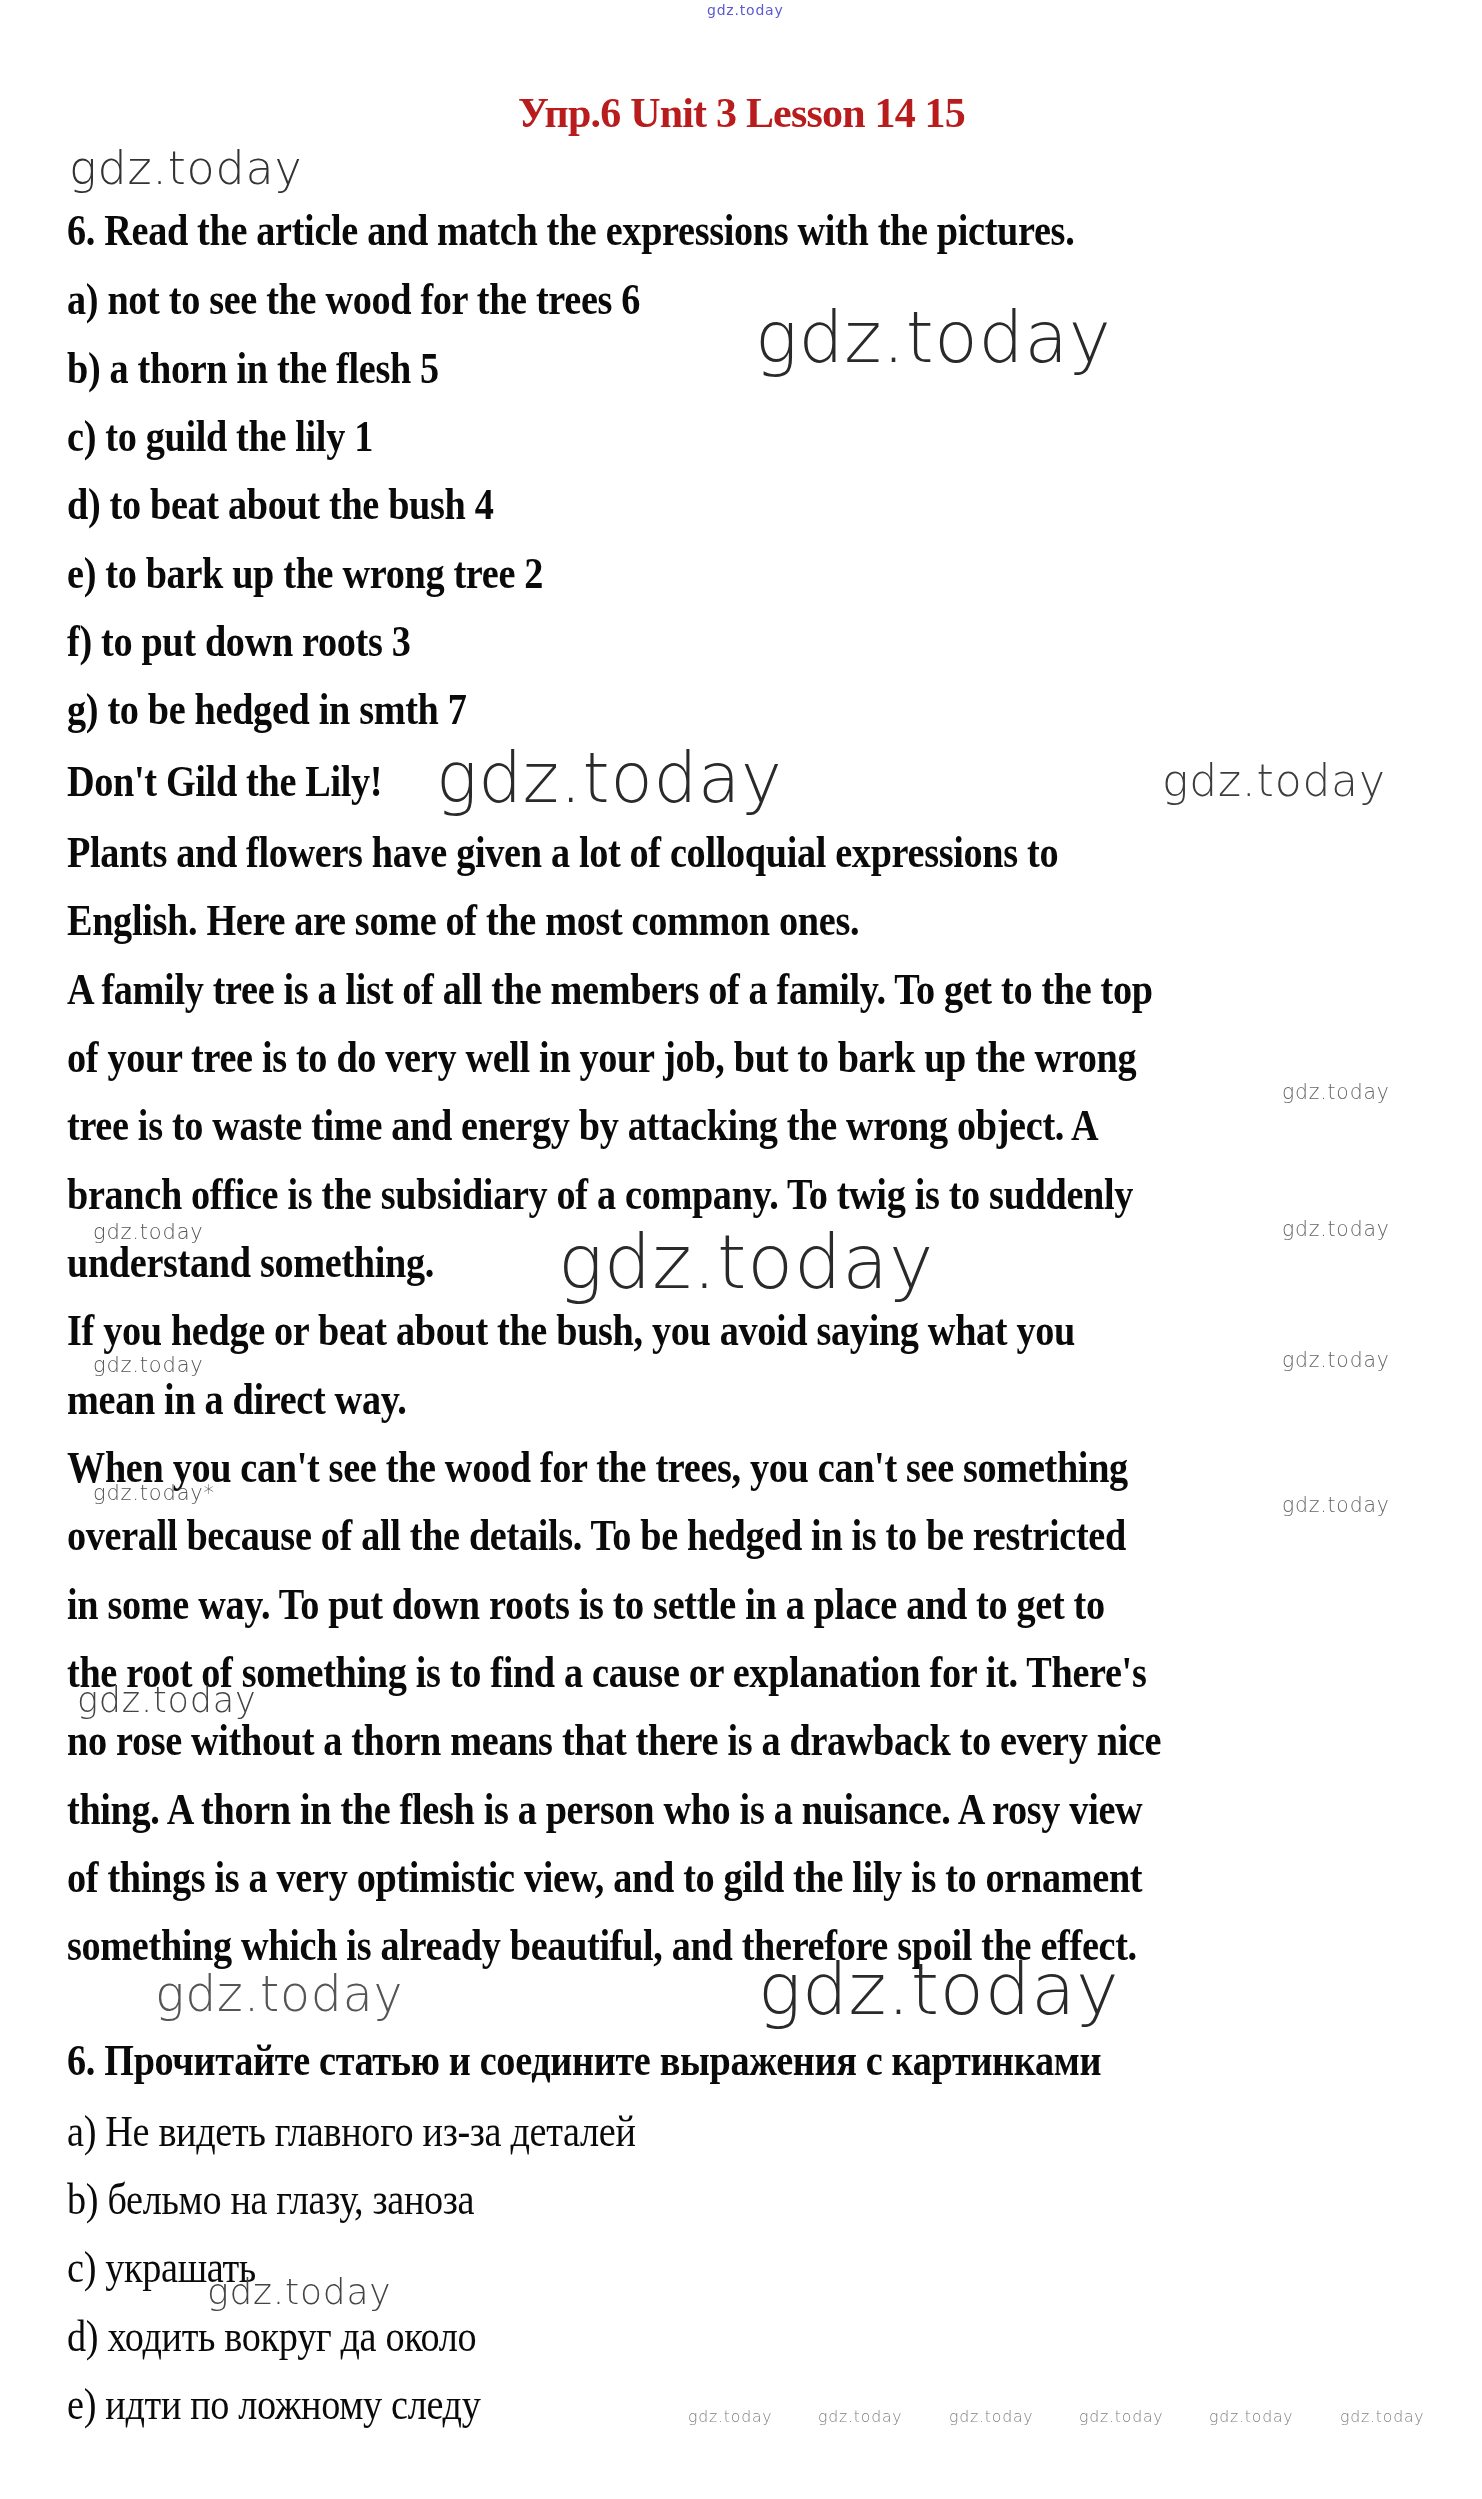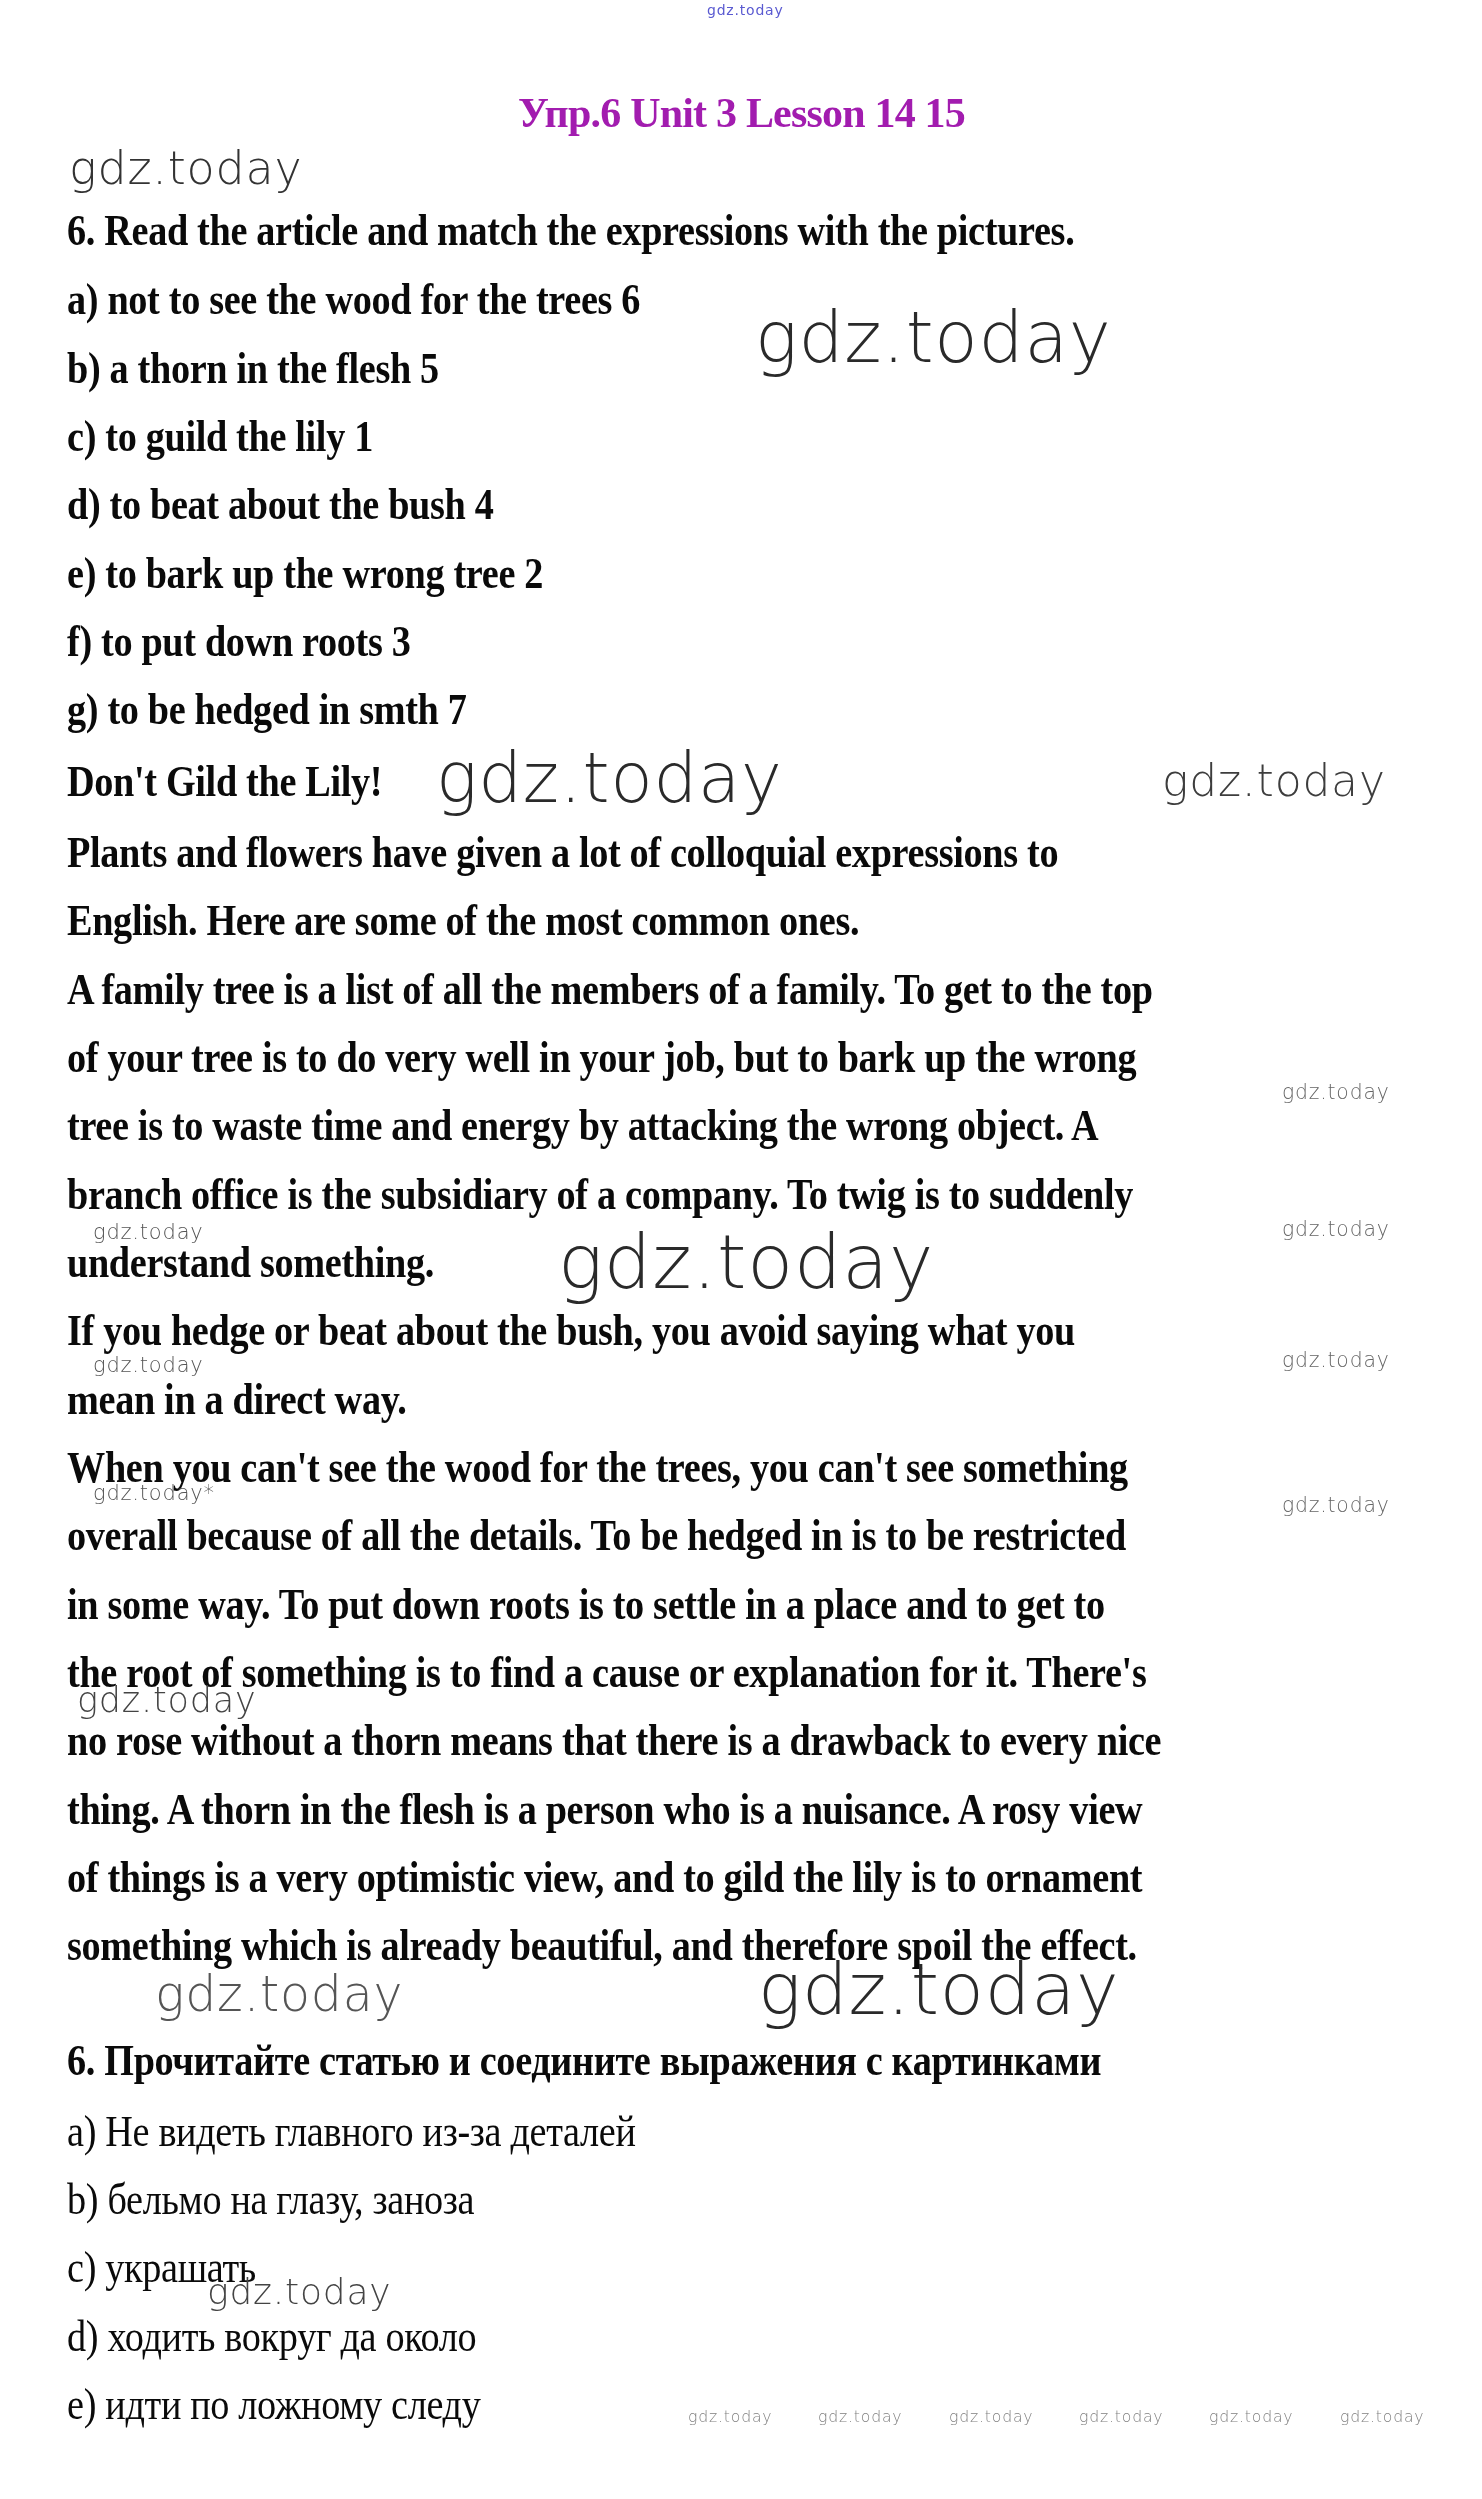--- a/index.html
+++ b/index.html
@@ -26,21 +26,21 @@
   }
   .tl.regular { font-weight: normal; }
   .title-line {
     position: absolute;
     left: 0; right: 0;
     text-align: center;
     font-family: "Liberation Serif", serif;
     font-weight: bold;
     font-size: 42px;
     line-height: 1;
-    color: #a21caf;
+    color: #b91c1c;
     letter-spacing: -0.8px;
     white-space: nowrap;
   }
   .wm {
     position: absolute;
     font-family: "DejaVu Sans", sans-serif;
     font-weight: 300;
     line-height: 1;
     white-space: nowrap;
     letter-spacing: 0.8px;

